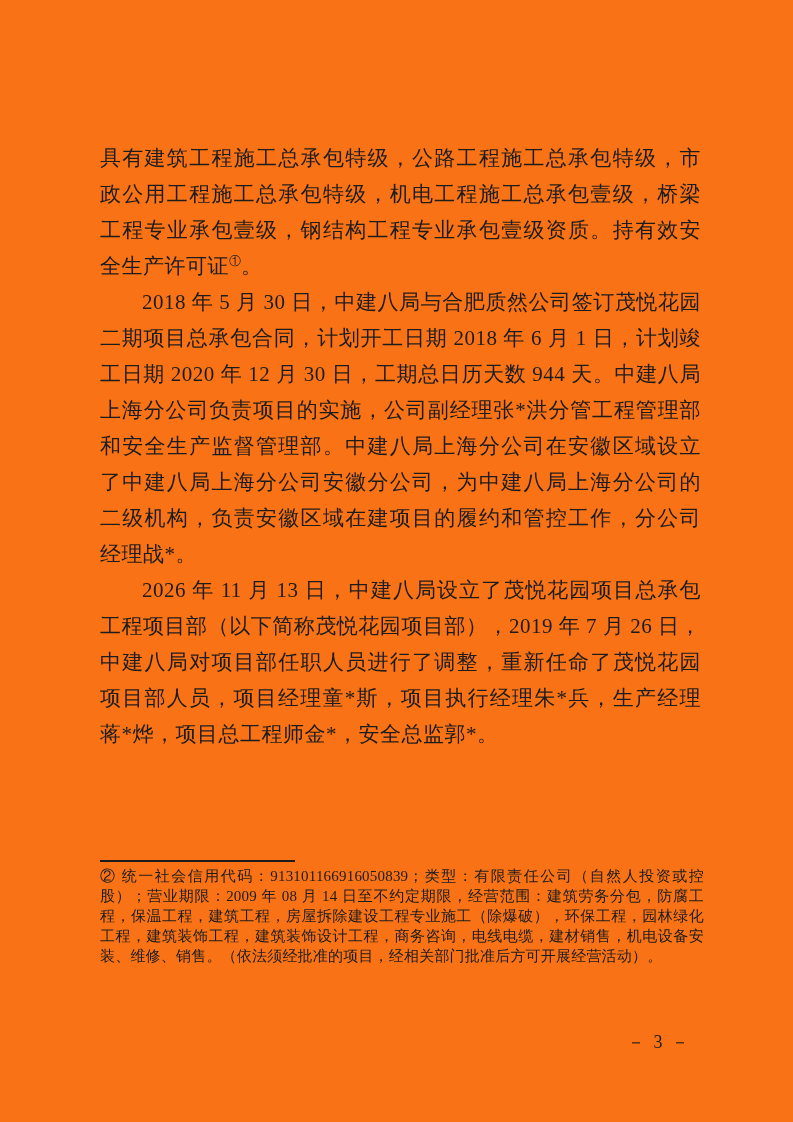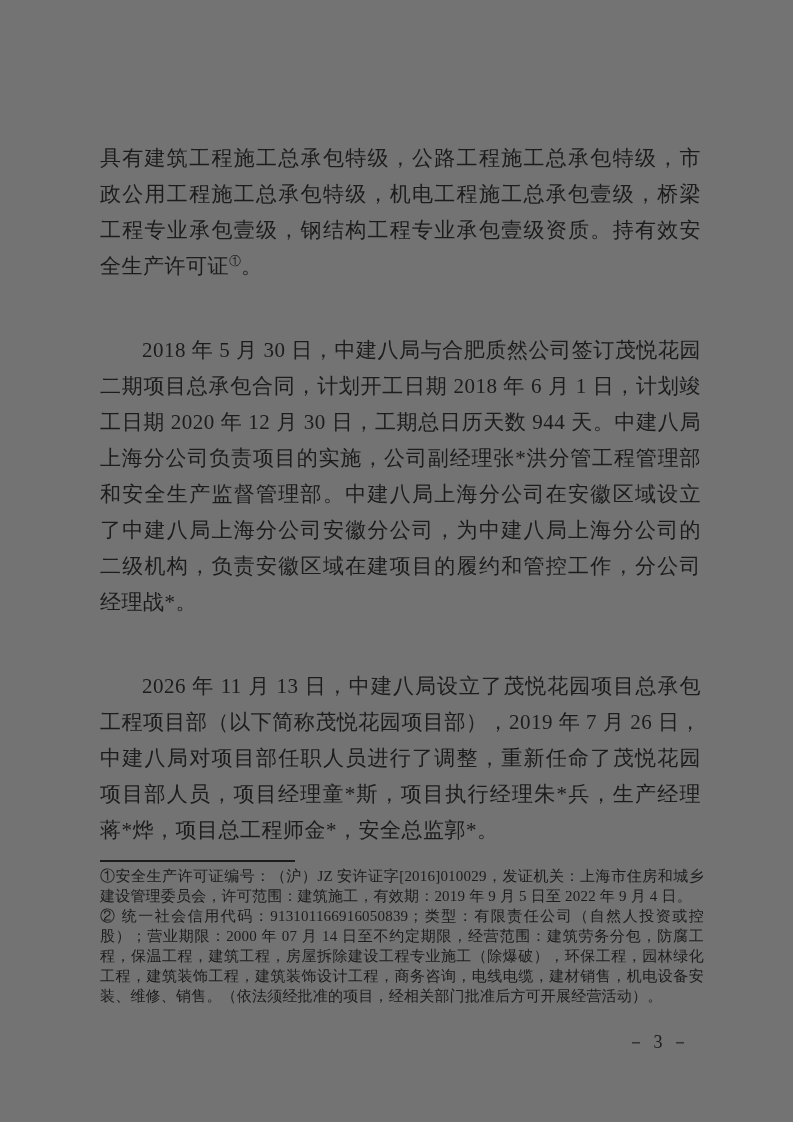--- a/index.html
+++ b/index.html
@@ -4,42 +4,41 @@
 <style>
   html, body {
     margin: 0;
     padding: 0;
     background: #ffffff;
   }
   .page {
     position: relative;
     width: 793px;
     height: 1122px;
-    background: #737373;
+    background: #f97316;
     font-family: "Liberation Serif", "DejaVu Serif", serif;
     color: #1c1c1c;
     overflow: hidden;
   }
   .body-text {
     position: absolute;
     left: 100px;
     top: 140px;
     width: 601px;
     font-size: 21px;
     line-height: 36px;
     text-align: justify;
     text-justify: inter-character;
     letter-spacing: 0.5px;
   }
   .para {
     margin: 0;
   }
   .para.indent {
     text-indent: 2em;
-    margin-top: 48px;
   }
   sup.fn-ref {
     font-size: 12px;
     line-height: 0;
     vertical-align: super;
     letter-spacing: 0;
   }
   .footnote-divider {
     position: absolute;
     left: 100px;
@@ -84,21 +83,20 @@
 
     <p class="para indent"><span>2026 年 11 月 13 日，中建八局设立了茂悦花园项目总承包工程项目部（以下简称茂悦花园项目部），2019 年 7 月 26 日，中建八局对项目部任职人员进行了调整，重新任命了茂悦花园项目部人员，项目经理童*斯，项目执行经理朱*兵，生产经理蒋*烨，项目总工程师金*，安全总监郭*。</span><sup class="fn-ref"></sup><span></span></p>
 
 
   </div>
 
   <div class="footnote-divider"></div>
 
   <div class="footnotes">
 
-    <p class="footnote"><span>①</span><span>安全生产许可证编号：（沪）JZ 安许证字[2016]010029，发证机关：上海市住房和城乡建设管理委员会，许可范围：建筑施工，有效期：2019 年 9 月 5 日至 2022 年 9 月 4 日。</span></p>
 
-    <p class="footnote"><span>② </span><span>统一社会信用代码：913101166916050839；类型：有限责任公司（自然人投资或控股）；营业期限：2000 年 07 月 14 日至不约定期限，经营范围：建筑劳务分包，防腐工程，保温工程，建筑工程，房屋拆除建设工程专业施工（除爆破），环保工程，园林绿化工程，建筑装饰工程，建筑装饰设计工程，商务咨询，电线电缆，建材销售，机电设备安装、维修、销售。（依法须经批准的项目，经相关部门批准后方可开展经营活动）。</span></p>
+    <p class="footnote"><span>② </span><span>统一社会信用代码：913101166916050839；类型：有限责任公司（自然人投资或控股）；营业期限：2009 年 08 月 14 日至不约定期限，经营范围：建筑劳务分包，防腐工程，保温工程，建筑工程，房屋拆除建设工程专业施工（除爆破），环保工程，园林绿化工程，建筑装饰工程，建筑装饰设计工程，商务咨询，电线电缆，建材销售，机电设备安装、维修、销售。（依法须经批准的项目，经相关部门批准后方可开展经营活动）。</span></p>
 
   </div>
 
   <div class="page-number">－ 3 －</div>
 
 </div>
 
 </body></html>

